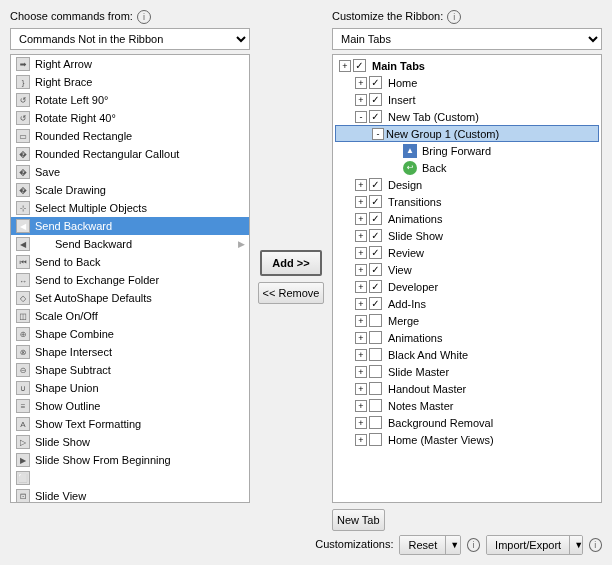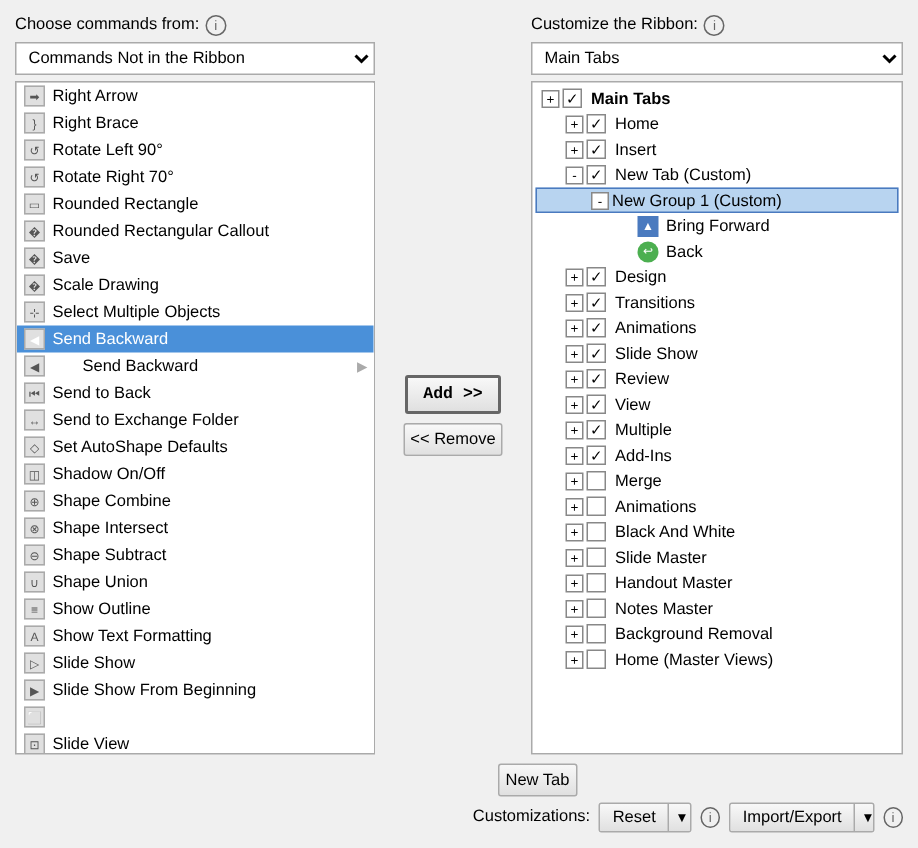--- a/index.html
+++ b/index.html
@@ -1,32 +1,32 @@
 <!DOCTYPE html>
 <html><head>
   <meta charset="utf-8">
   <style>
     * { box-sizing: border-box; margin: 0; padding: 0; font-family: 'Segoe UI', Tahoma, Arial, sans-serif; font-size: 12px; }
     body { background: #f0f0f0; width: 612px; height: 565px; overflow: hidden; }
     .main-container { display: flex; flex-direction: column; width: 612px; height: 565px; background: #f0f0f0; padding: 10px; gap: 6px; }
-    .top-section { display: flex; gap: 17px; flex: 1; min-height: 0; }
+    .top-section { display: flex; gap: 6px; flex: 1; min-height: 0; }
     .left-panel { display: flex; flex-direction: column; width: 240px; gap: 4px; }
     .right-panel { display: flex; flex-direction: column; flex: 1; gap: 4px; }
     .label { font-size: 11px; color: #000; margin-bottom: 2px; }
     .label-row { display: flex; align-items: center; gap: 4px; }
     .info-icon { display: inline-flex; align-items: center; justify-content: center; width: 14px; height: 14px; border-radius: 50%; border: 1px solid #666; font-size: 9px; color: #666; cursor: default; }
     select { width: 100%; height: 22px; border: 1px solid #aaa; background: #fff; padding: 1px 4px; font-size: 11px; }
     .list-box { flex: 1; border: 1px solid #aaa; background: #fff; overflow-y: auto; min-height: 0; }
     .list-item { display: flex; align-items: center; gap: 4px; padding: 1px 4px; cursor: pointer; white-space: nowrap; min-height: 16px; }
     .list-item.selected { background: #4a90d9; color: #fff; }
     .list-item .item-icon { width: 16px; height: 16px; flex-shrink: 0; display: flex; align-items: center; justify-content: center; }
     .list-item .item-text { font-size: 11px; }
     .middle-buttons { display: flex; flex-direction: column; justify-content: center; align-items: center; gap: 6px; width: 70px; padding-top: 40px; }
     .btn { border: 1px solid #aaa; background: linear-gradient(to bottom, #f8f8f8, #e0e0e0); padding: 4px 4px; cursor: pointer; font-size: 11px; border-radius: 2px; white-space: nowrap; }
-    .btn.add-btn { border: 2px solid #666; font-weight: bold; padding: 5px 10px; font-family: Liberation Mono, monospace; }
+    .btn.add-btn { border: 2px solid #666; font-weight: bold; padding: 5px 10px; }
     .tree-box { flex: 1; border: 1px solid #aaa; background: #fff; overflow-y: auto; min-height: 0; padding: 2px; }
     .tree-item { display: flex; align-items: center; gap: 2px; padding: 1px 2px; min-height: 17px; }
     .tree-item.highlighted { background: #b8d4f0; border: 1px solid #4a7abf; }
     .tree-toggle { width: 12px; height: 12px; border: 1px solid #888; display: flex; align-items: center; justify-content: center; font-size: 9px; cursor: pointer; background: #fff; flex-shrink: 0; }
     .checkbox { width: 13px; height: 13px; border: 1px solid #888; background: #fff; display: flex; align-items: center; justify-content: center; flex-shrink: 0; }
     .checkbox.checked::after { content: '✓'; font-size: 10px; color: #000; }
     .tree-label { font-size: 11px; }
     .bottom-section { display: flex; flex-direction: column; gap: 4px; }
     .bottom-row { display: flex; align-items: center; gap: 6px; }
     .customizations-row { display: flex; align-items: center; gap: 6px; }
@@ -65,21 +65,21 @@
           <div class="list-item">
             <span class="item-icon" style="font-size: 10px; color: rgb(85, 85, 85);">
               <span style="display: inline-block; width: 14px; height: 14px; background: rgb(224, 224, 224); border: 1px solid rgb(170, 170, 170); font-size: 8px; text-align: center; line-height: 14px;">↺</span>
             </span>
             <span class="item-text">Rotate Left 90°</span>
           </div>
           <div class="list-item">
             <span class="item-icon" style="font-size: 10px; color: rgb(85, 85, 85);">
               <span style="display: inline-block; width: 14px; height: 14px; background: rgb(224, 224, 224); border: 1px solid rgb(170, 170, 170); font-size: 8px; text-align: center; line-height: 14px;">↺</span>
             </span>
-            <span class="item-text">Rotate Right 70°</span>
+            <span class="item-text">Rotate Right 40°</span>
           </div>
           <div class="list-item">
             <span class="item-icon" style="font-size: 10px; color: rgb(85, 85, 85);">
               <span style="display: inline-block; width: 14px; height: 14px; background: rgb(224, 224, 224); border: 1px solid rgb(170, 170, 170); font-size: 8px; text-align: center; line-height: 14px;">▭</span>
             </span>
             <span class="item-text">Rounded Rectangle</span>
           </div>
           <div class="list-item">
             <span class="item-icon" style="font-size: 10px; color: rgb(85, 85, 85);">
               <span style="display: inline-block; width: 14px; height: 14px; background: rgb(224, 224, 224); border: 1px solid rgb(170, 170, 170); font-size: 8px; text-align: center; line-height: 14px;">�</span>
@@ -133,21 +133,21 @@
           <div class="list-item">
             <span class="item-icon" style="font-size: 10px; color: rgb(85, 85, 85);">
               <span style="display: inline-block; width: 14px; height: 14px; background: rgb(224, 224, 224); border: 1px solid rgb(170, 170, 170); font-size: 8px; text-align: center; line-height: 14px;">◇</span>
             </span>
             <span class="item-text">Set AutoShape Defaults</span>
           </div>
           <div class="list-item">
             <span class="item-icon" style="font-size: 10px; color: rgb(85, 85, 85);">
               <span style="display: inline-block; width: 14px; height: 14px; background: rgb(224, 224, 224); border: 1px solid rgb(170, 170, 170); font-size: 8px; text-align: center; line-height: 14px;">◫</span>
             </span>
-            <span class="item-text">Shadow On/Off</span>
+            <span class="item-text">Scale On/Off</span>
           </div>
           <div class="list-item">
             <span class="item-icon" style="font-size: 10px; color: rgb(85, 85, 85);">
               <span style="display: inline-block; width: 14px; height: 14px; background: rgb(224, 224, 224); border: 1px solid rgb(170, 170, 170); font-size: 8px; text-align: center; line-height: 14px;">⊕</span>
             </span>
             <span class="item-text">Shape Combine</span>
           </div>
           <div class="list-item">
             <span class="item-icon" style="font-size: 10px; color: rgb(85, 85, 85);">
               <span style="display: inline-block; width: 14px; height: 14px; background: rgb(224, 224, 224); border: 1px solid rgb(170, 170, 170); font-size: 8px; text-align: center; line-height: 14px;">⊗</span>
@@ -303,21 +303,21 @@
             <span class="tree-toggle">+</span>
             <span class="checkbox checked"></span>
             <span style="width: 2px; display: inline-block;"></span>
             <span class="tree-label">View</span>
           </div>
           <div class="tree-item">
             <span style="width: 16px; display: inline-block;"></span>
             <span class="tree-toggle">+</span>
             <span class="checkbox checked"></span>
             <span style="width: 2px; display: inline-block;"></span>
-            <span class="tree-label">Multiple</span>
+            <span class="tree-label">Developer</span>
           </div>
           <div class="tree-item">
             <span style="width: 16px; display: inline-block;"></span>
             <span class="tree-toggle">+</span>
             <span class="checkbox checked"></span>
             <span style="width: 2px; display: inline-block;"></span>
             <span class="tree-label">Add-Ins</span>
           </div>
           <div class="tree-item">
             <span style="width: 16px; display: inline-block;"></span>

